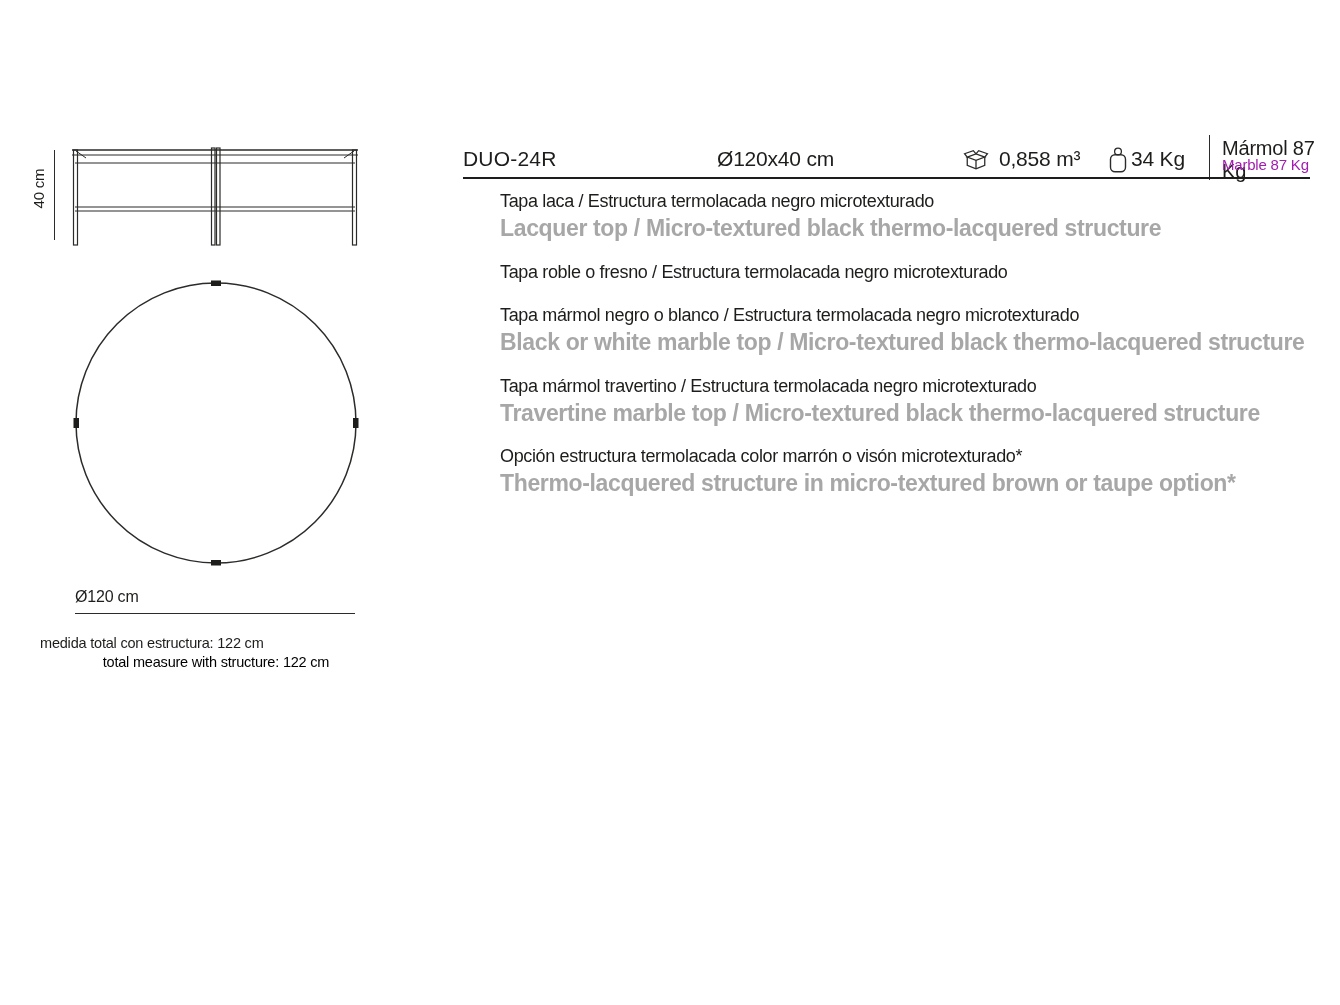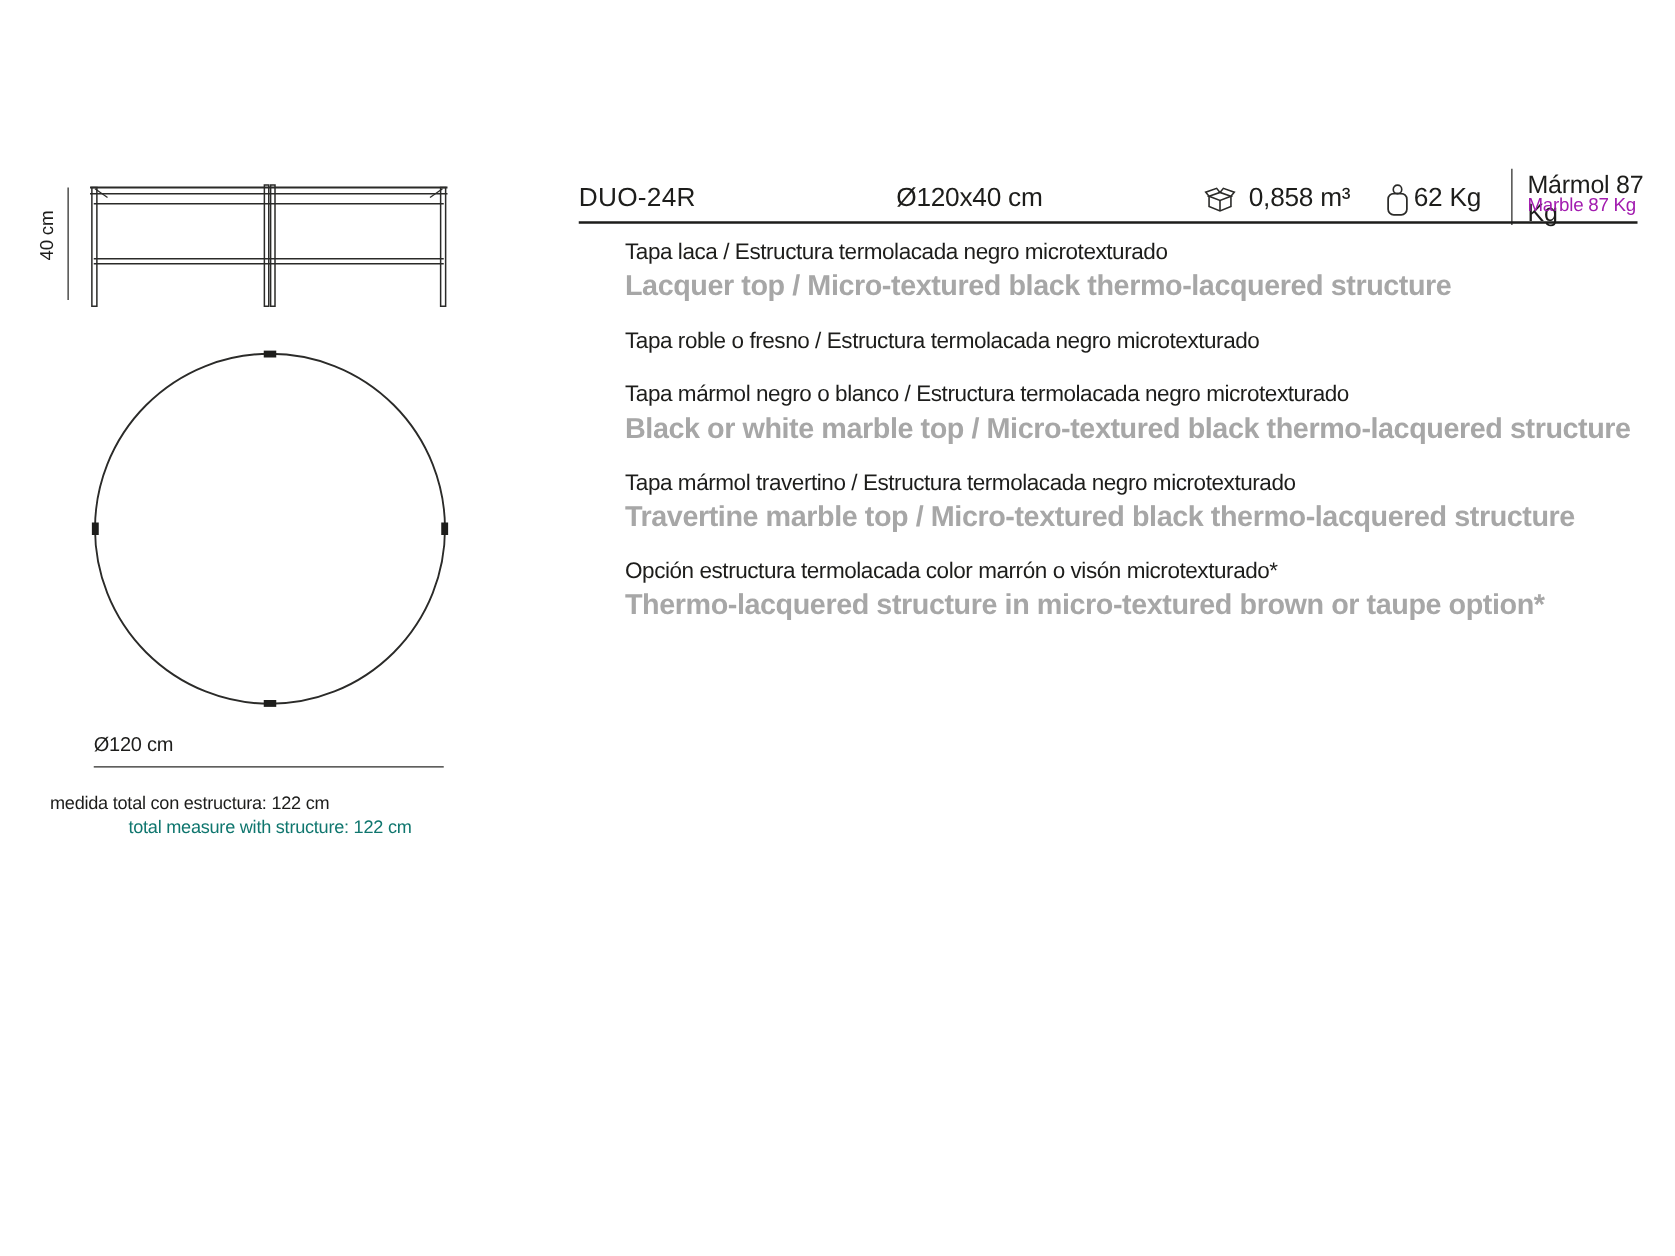--- a/index.html
+++ b/index.html
@@ -32,21 +32,21 @@
   }
   .diameter-dim-line {
     left: 75px; top: 613px; width: 280px; height: 1px; background: #2b2b29;
   }
   .total-measure-es {
     left: 40px; top: 635px; width: 352px; text-align: left;
     font-size: 14.5px; letter-spacing: -0.2px; color: #1d1d1b;
   }
   .total-measure-en {
     left: 40px; top: 654px; width: 352px; text-align: center;
-    font-size: 14.5px; letter-spacing: -0.2px; color: #0f766e;
+    font-size: 14.5px; letter-spacing: -0.2px; color: #000000;
   }
 
   
   .model-title   { left: 463px;  top: 147px; font-size: 21px; letter-spacing: 0.2px; }
   .size-value    { left: 717px;  top: 147px; font-size: 21px; letter-spacing: -0.2px; }
   .volume-icon   { left: 962px;  top: 146px; width: 28px; height: 28px; }
   .volume-value  { left: 999px;  top: 147px; font-size: 21px; letter-spacing: -0.2px; }
   .weight-icon   { left: 1106px; top: 145px; width: 24px; height: 30px; }
   .weight-value  { left: 1131px; top: 147px; font-size: 21px; letter-spacing: -0.2px; }
   .header-divider{ left: 1209px; top: 135px; width: 1px; height: 45px; background: #2b2b29; }
@@ -124,21 +124,21 @@
 <div class="abs volume-value">0,858 m³</div>
 
 <span class="abs weight-icon">
   <svg width="24" height="30" viewBox="0 0 24 30">
 
     <circle class="stroke" cx="12" cy="6.5" r="3.4" stroke-width="1.3"></circle>
 
     <rect class="stroke" x="4.5" y="9.8" width="15" height="17" rx="4.5" stroke-width="1.4"></rect>
   </svg>
 </span>
-<div class="abs weight-value">62 Kg</div>
+<div class="abs weight-value">34 Kg</div>
 
 <div class="abs header-divider"></div>
 <div class="abs marble-es">Mármol 87 Kg</div>
 <div class="abs marble-en">Marble 87 Kg</div>
 <div class="abs header-rule"></div>
 
 <div class="abs finishes">
   <div class="finish-item">
     <div class="finish-es">Tapa laca / Estructura termolacada negro microtexturado</div>
     <div class="finish-en">Lacquer top / Micro-textured black thermo-lacquered structure</div>

